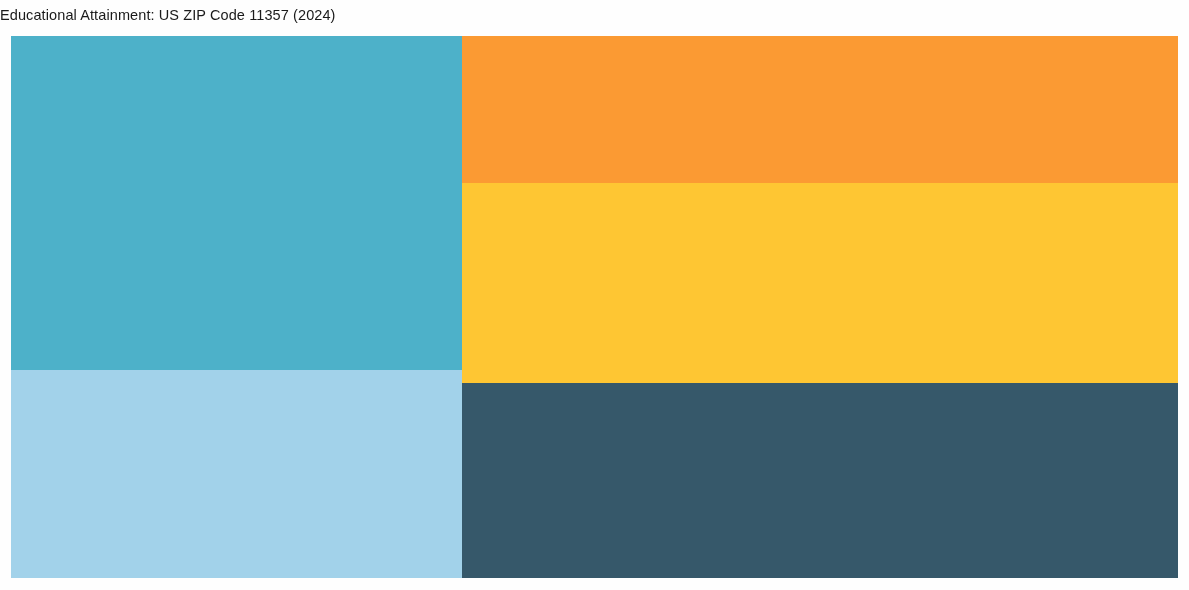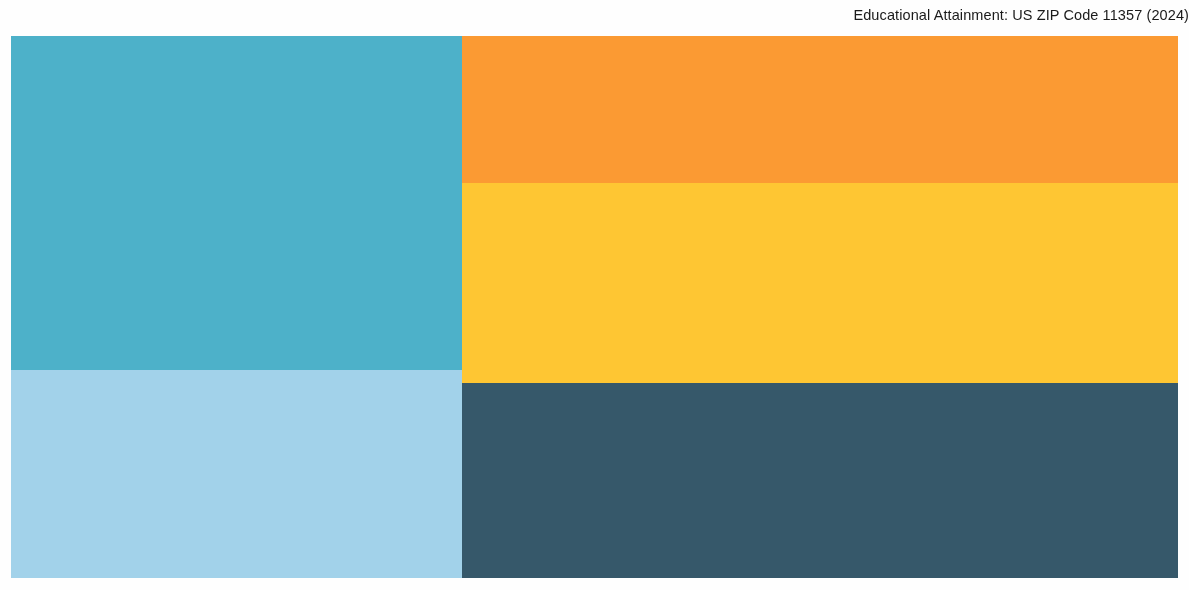--- a/index.html
+++ b/index.html
@@ -21,21 +21,21 @@
     height: 590px;
     background: #fefefe;
   }
   #chart-title {
     position: absolute;
     left: 0;
     top: 0;
     width: 1189px;
     height: 30px;
     line-height: 30px;
-    text-align: right;
+    text-align: left;
     font-size: 14.5px;
     font-weight: 400;
     color: #1a1a1a;
     letter-spacing: 0.1px;
     white-space: nowrap;
   }
   #treemap {
     position: absolute;
     left: 11px;
     top: 36px;

